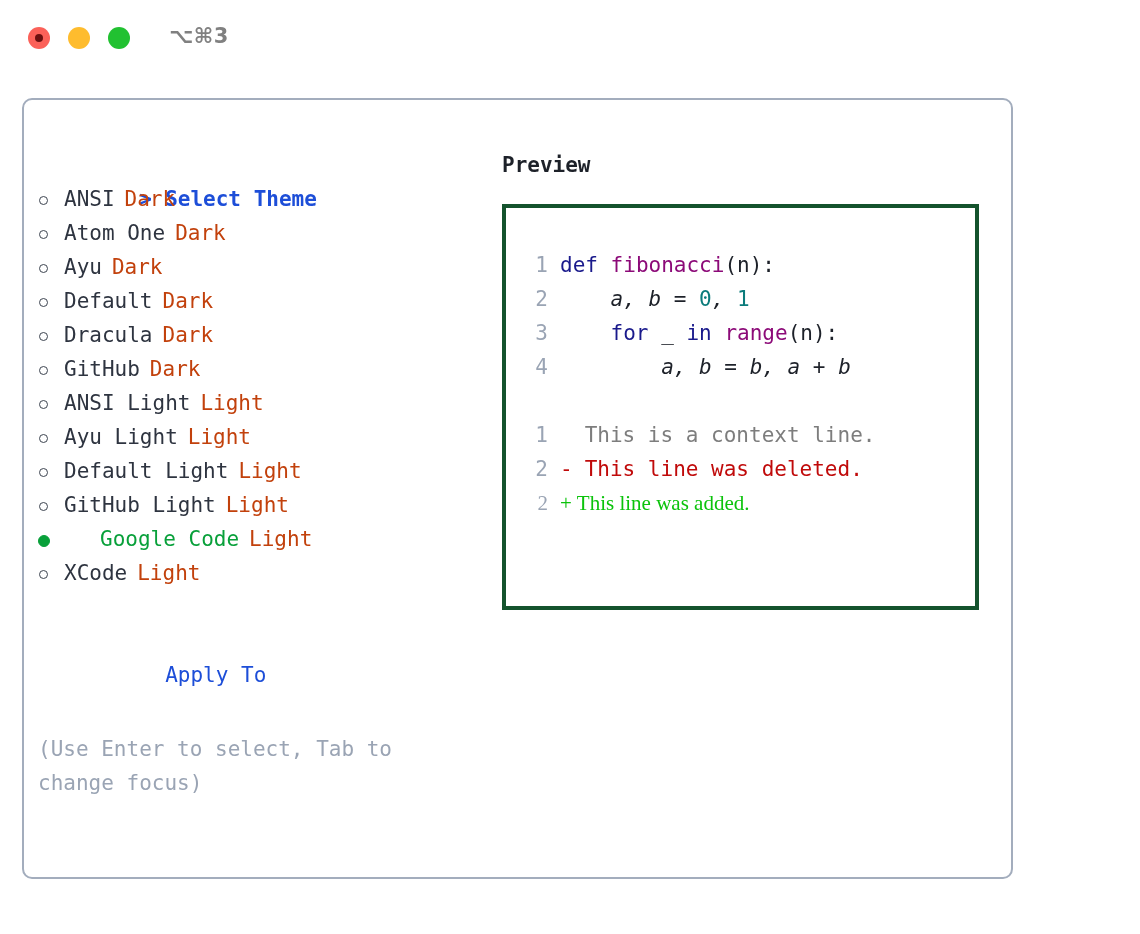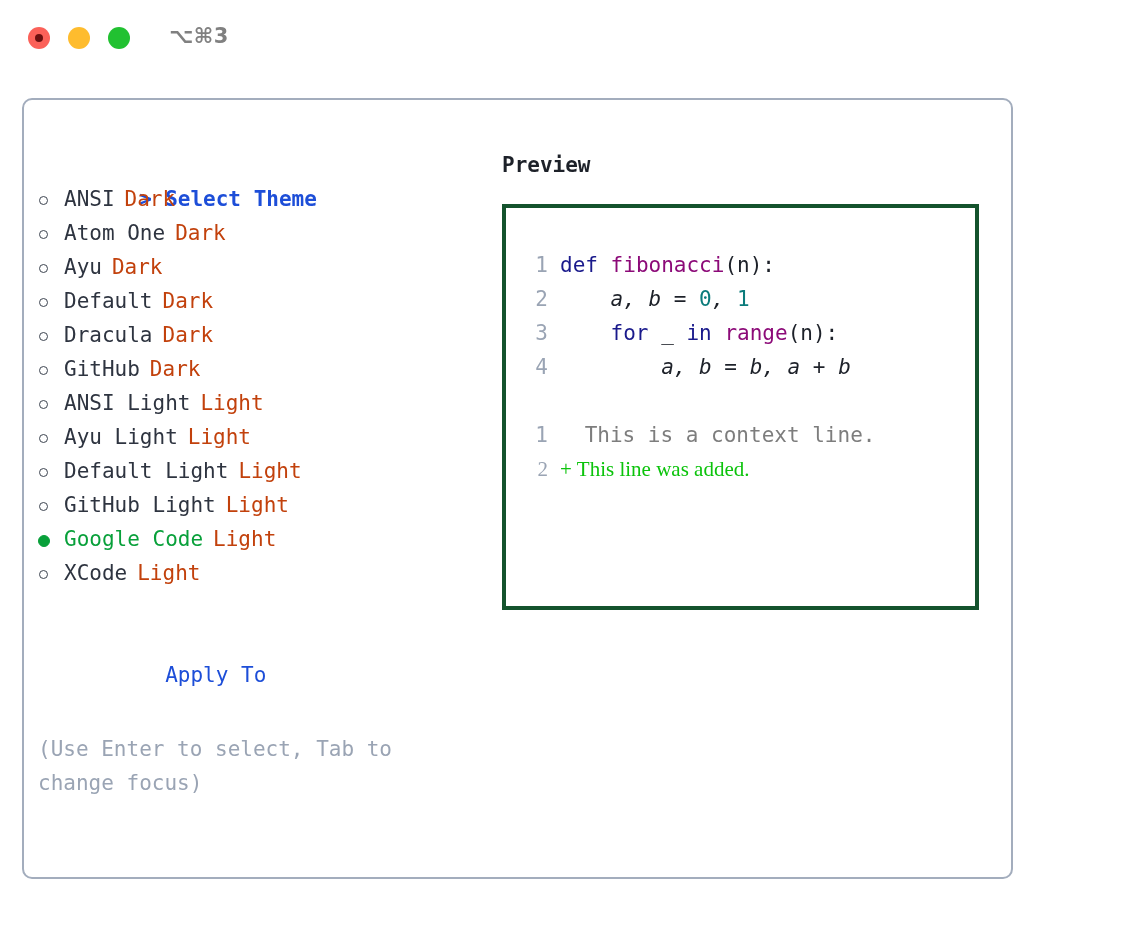--- a/index.html
+++ b/index.html
@@ -129,21 +129,21 @@
   }
   .opt-row.selected .bullet::before {
     background: #08a03a;
     border-color: #08a03a;
     left: 0px;
     top: 12px;
     width: 12px;
     height: 12px;
   }
   .opt-label { color: #2e3440; }
-  .opt-row.selected .opt-label { color: #08a03a; }
+  .opt-row.selected .opt-label { color: #08a03a; margin-left: 36px; }
   .opt-kind {
     color: #c2410c;
     margin-left: 10px;
   }
 
   .spacer-row { height: 34px; }
 
   #hint-text {
     position: absolute;
     left: 14px;
@@ -260,19 +260,20 @@
       <div id="code-area">
         <div id="code-lines">
             <div class="code-line"><span class="ln">1</span><span class="tok-kw">def</span><span class="tok-plain"> </span><span class="tok-fn">fibonacci</span><span class="tok-punc">(n):</span></div>
             <div class="code-line"><span class="ln">2</span><span class="tok-plain">    a, b = </span><span class="tok-num">0</span><span class="tok-plain">, </span><span class="tok-num">1</span></div>
             <div class="code-line"><span class="ln">3</span><span class="tok-plain">    </span><span class="tok-kw">for</span><span class="tok-plain"> _ </span><span class="tok-kw">in</span><span class="tok-plain"> </span><span class="tok-fn">range</span><span class="tok-punc">(n):</span></div>
             <div class="code-line"><span class="ln">4</span><span class="tok-plain">        a, b = b, a + b</span></div>
           </div>
         <div class="diff-gap"></div>
         <div id="diff-lines">
             <div class="code-line diff-ctx"><span class="ln">1</span><span class="diff-mark"> </span><span> This is a context line.</span></div>
+            <div class="code-line diff-del"><span class="ln">2</span><span class="diff-mark">-</span><span> This line was deleted.</span></div>
             <div class="code-line diff-add"><span class="ln">2</span><span class="diff-mark">+</span><span> This line was added.</span></div>
           </div>
       </div>
     </div>
 
   </div>
 </div>
 
 </body></html>

